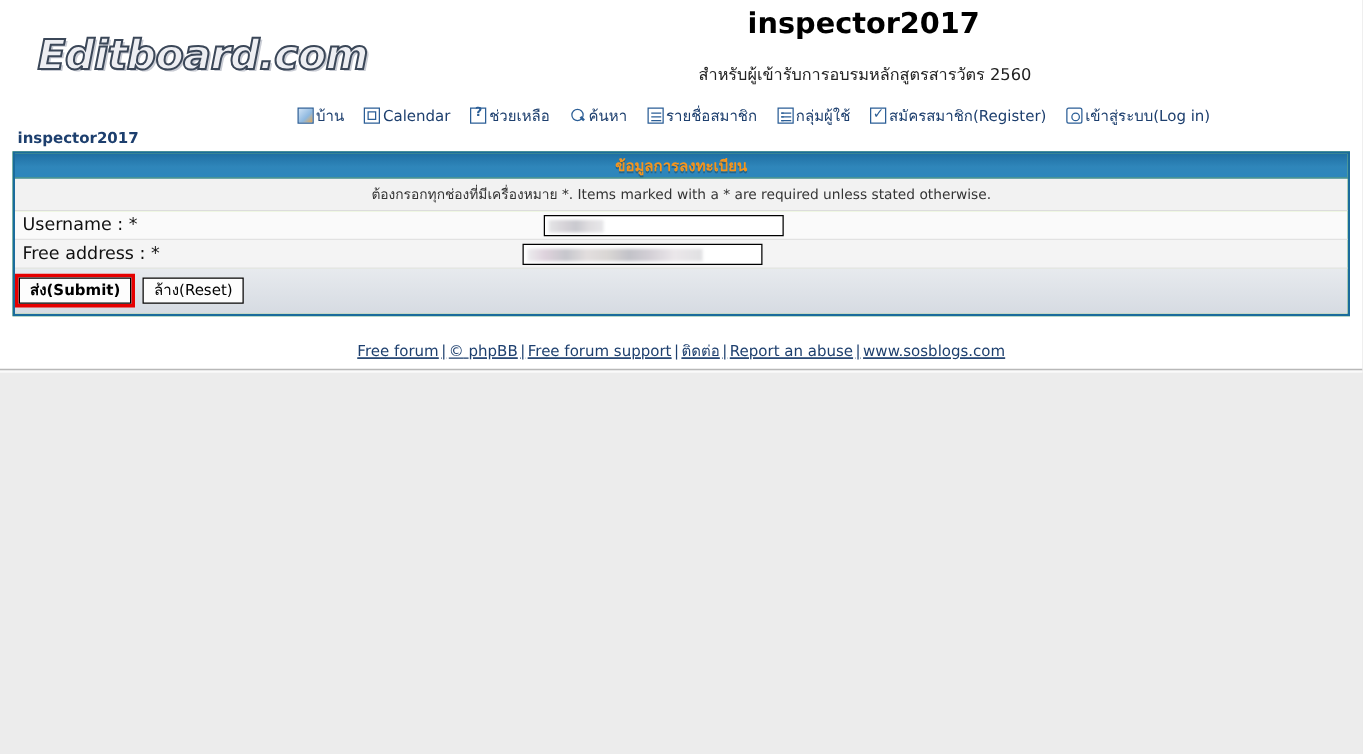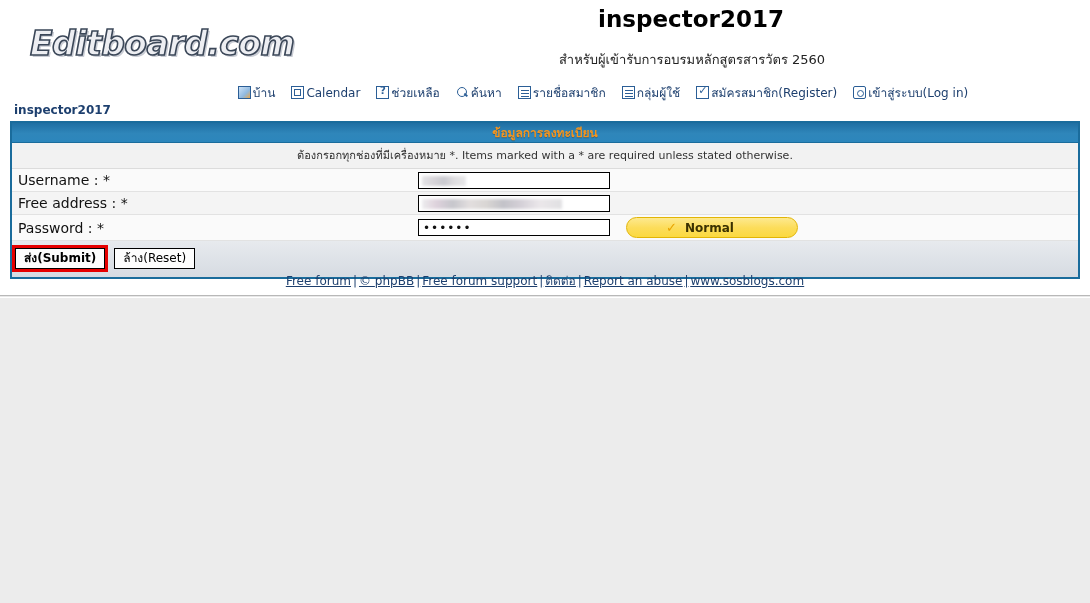--- a/index.html
+++ b/index.html
@@ -208,21 +208,21 @@
     border-bottom: 1px solid #dcdcdc;
     text-align: center;
   }
   .frow {
     display: flex;
     align-items: center;
     min-height: 22px;
     border-bottom: 1px solid #e2e2e2;
   }
   .frow.alt { background: #f4f4f4; }
-  .frow.plain { background: #fafafa; }
+  .frow.plain { background: #fafafa; gap: 17px; }
   .frow .flabel {
     width: 406px;
     flex: 0 0 406px;
     padding: 2px 0 2px 6px;
     font-size: 14px;
     color: #111;
     box-sizing: border-box;
   }
   .frow .fcontrol {
     flex: 1 1 auto;
@@ -396,32 +396,20 @@
 
     <div class="frow alt">
       <div class="flabel">Free address : *</div>
       <div class="fcontrol">
         <div class="tbox">
           <span class="redact email"></span>
         </div>
       </div>
     </div>
 
-    <div class="frow plain">
-      <div class="flabel">Password : *</div>
-      <div class="fcontrol">
-        <div class="tbox">
-          <span class="pwd-dots">••••••</span>
-        </div>
-        <div class="strength">
-          <span class="check">✓</span>
-          <span>Normal</span>
-        </div>
-      </div>
-    </div>
 
     <div class="frow actions">
       <span class="btn-wrap-highlight">
         <button class="btn bold">ส่ง(Submit)</button>
       </span>
       <button class="btn">ล้าง(Reset)</button>
     </div>
   </div>
 
   <div class="footer">

